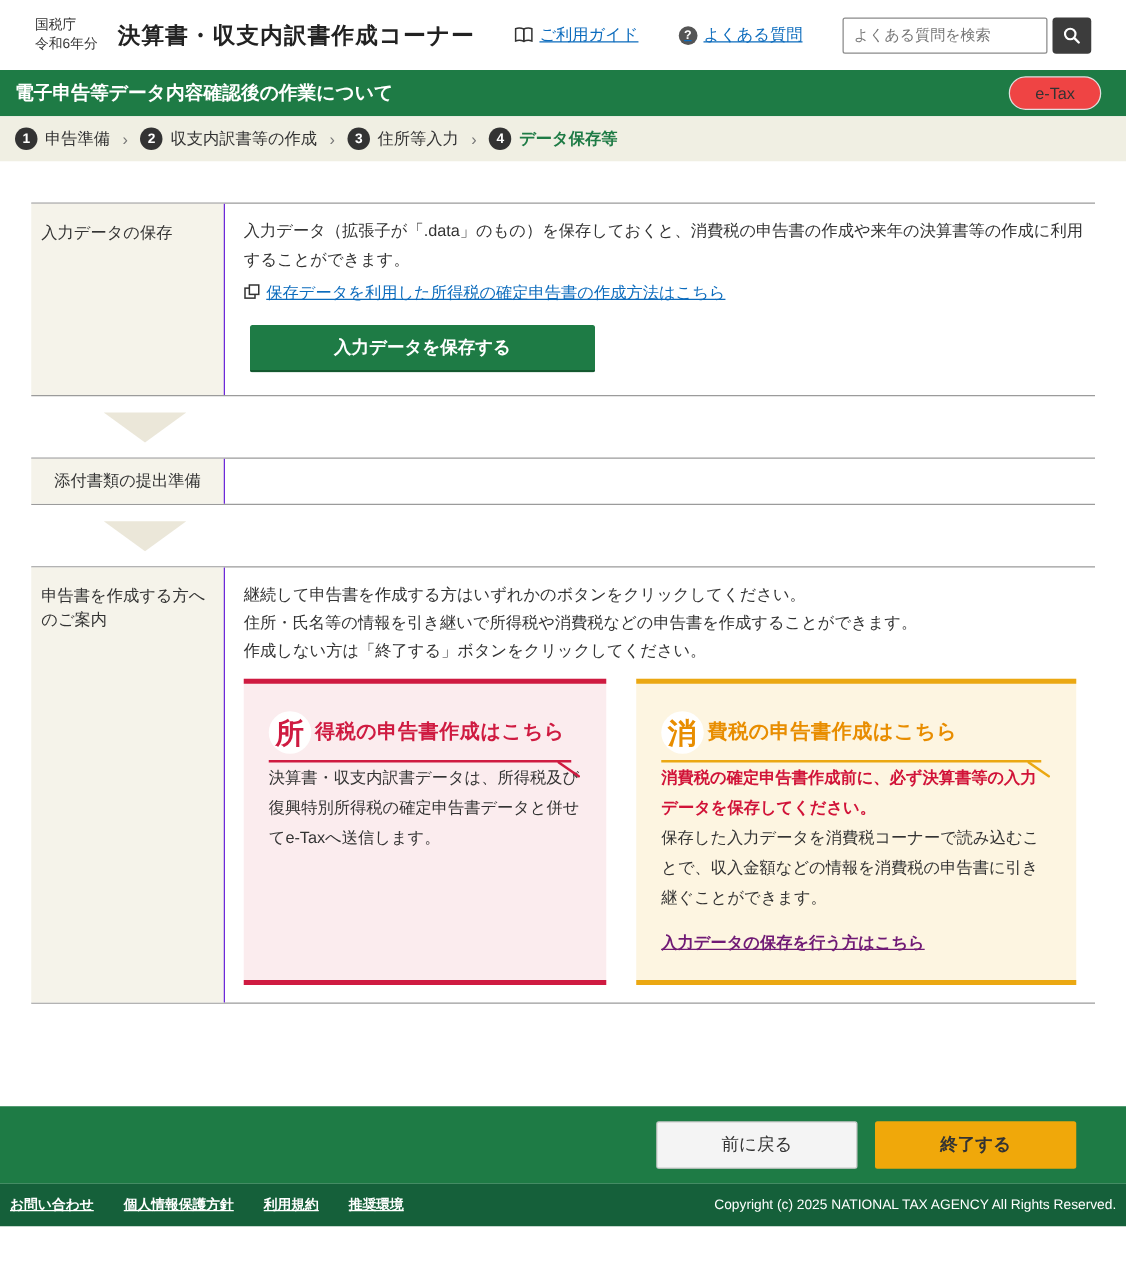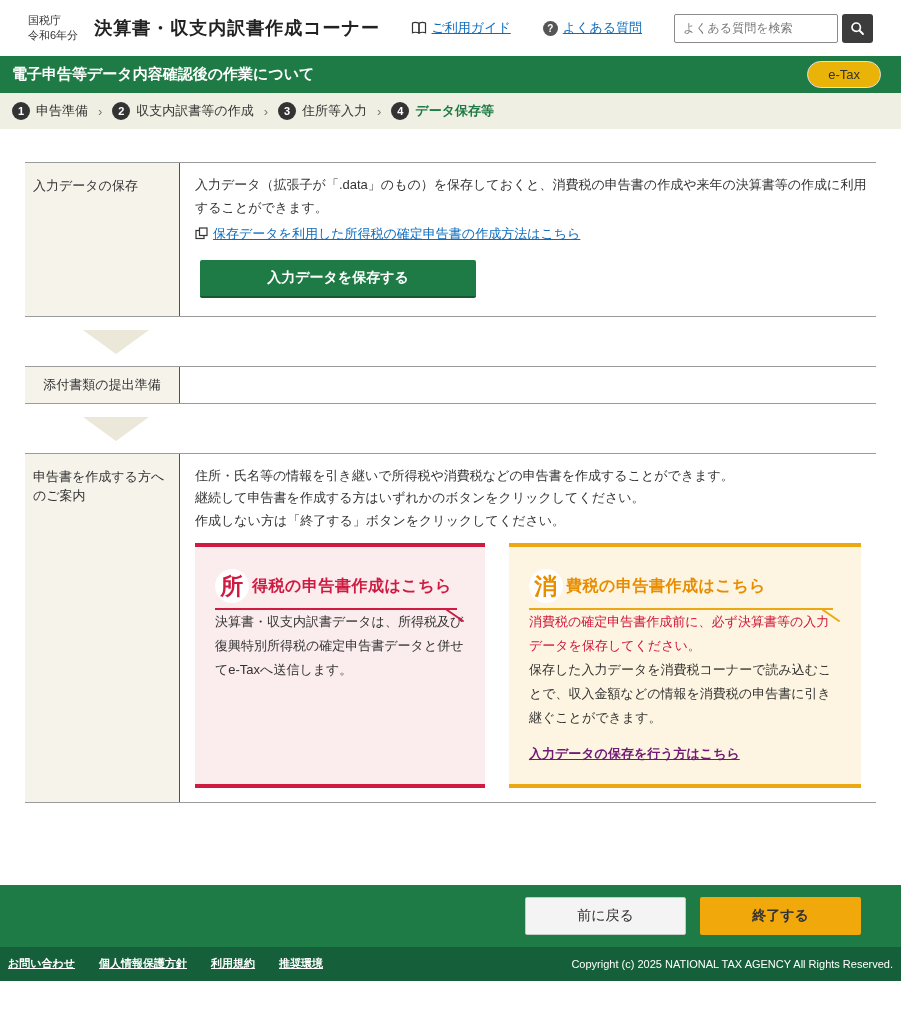--- a/index.html
+++ b/index.html
@@ -36,21 +36,21 @@
     border: none; border-radius: 3px; display: flex; align-items: center; justify-content: center; cursor: pointer;
   }
 
   
   .page-title-bar {
     height: 37px; background: #1e7b45; display: flex; align-items: center;
     padding: 0 20px 0 12px;
   }
   .page-title-bar h1 { color: #fff; font-size: 15px; font-weight: bold; }
   .etax-badge {
-    margin-left: auto; background: #eab308; color: #333; font-size: 13px;
+    margin-left: auto; background: #ef4444; color: #333; font-size: 13px;
     padding: 5px 20px; border-radius: 15px; border: 1px solid #e0e0e0; cursor: pointer;
   }
 
   
   .step-bar {
     height: 36px; background: #f0efe3; display: flex; align-items: center;
     padding: 0 12px; font-size: 13px; color: #333;
   }
   .step { display: inline-flex; align-items: center; gap: 6px; }
   .step-num {
@@ -108,21 +108,21 @@
     width: 34px; height: 34px; border-radius: 50%; background: #fff;
     display: inline-flex; align-items: center; justify-content: center;
     font-size: 23px; font-weight: bold; margin-right: 3px; flex: 0 0 34px;
   }
   .title-underline { position: relative; height: 7px; border-bottom: 2px solid; margin-right: 8px; }
   .panel-income .title-underline { border-color: #cf1b41; }
   .panel-consumption .title-underline { border-color: #eba812; }
   .title-arrow { position: absolute; right: -8px; top: 5px; }
 
   .panel-body { margin-top: 16px; font-size: 13px; line-height: 1.85; color: #333; }
-  .panel-warning { margin-top: 16px; font-size: 13px; line-height: 1.85; color: #d11338; font-weight: normal; }
+  .panel-warning { margin-top: 16px; font-size: 13px; line-height: 1.85; color: #d11338; font-weight: bold; }
   .panel-link { display: inline-block; margin-top: 13px; color: #701a75; font-weight: bold; text-decoration: underline; font-size: 13px; }
 
   
   .action-bar {
     margin-top: 82px; height: 62px; background: #1e7b45;
     display: flex; align-items: center; justify-content: flex-end; gap: 14px; padding-right: 40px;
   }
   .btn-back {
     width: 161px; height: 38px; background: #f4f4f4; color: #333; font-size: 14px;
     border: 1px solid #c9c9c9; border-radius: 2px; cursor: pointer; font-family: inherit;
@@ -226,22 +226,22 @@
     <div class="row-label v-center">添付書類の提出準備</div>
   </section>
 
   <div class="flow-triangle-wrap">
     <div class="flow-triangle"></div>
   </div>
 
   <section class="row">
     <div class="row-label">申告書を作成する方へのご案内</div>
     <div class="row-content">
+      <p>継続して申告書を作成する方はいずれかのボタンをクリックしてください。</p>
       <p>住所・氏名等の情報を引き継いで所得税や消費税などの申告書を作成することができます。</p>
-      <p>継続して申告書を作成する方はいずれかのボタンをクリックしてください。</p>
       <p>作成しない方は「終了する」ボタンをクリックしてください。</p>
 
       <div class="panels">
 
         <div class="panel panel-income">
           <div class="panel-title">
             <span class="lead-char">所</span>
             <span>得税の申告書作成はこちら</span>
           </div>
           <div class="title-underline">

